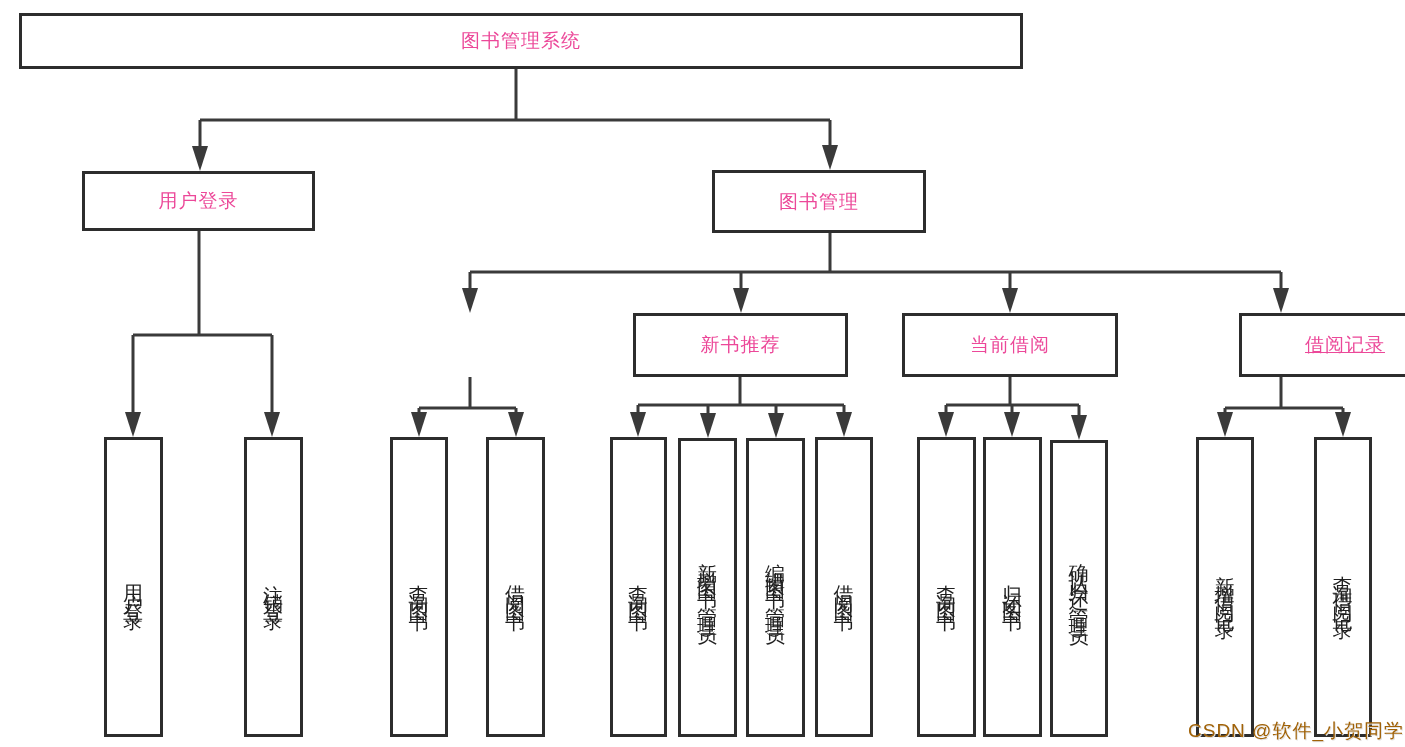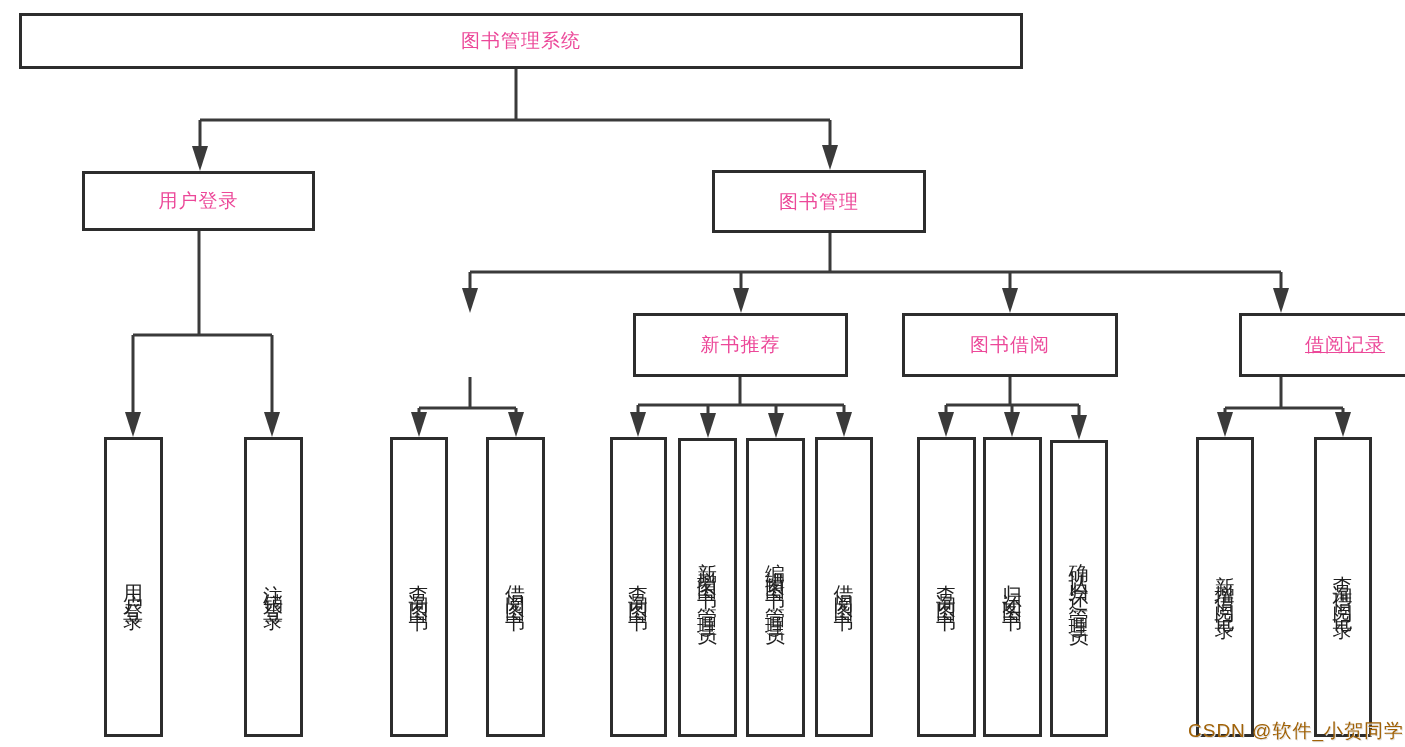--- a/index.html
+++ b/index.html
@@ -101,21 +101,21 @@
   <div class="node" style="left:712px;top:170px;width:214px;height:63px;">
     <span>图书管理</span>
   </div>
 
 
   <div class="node" style="left:633px;top:313px;width:215px;height:64px;">
     <span>新书推荐</span>
   </div>
 
   <div class="node" style="left:902px;top:313px;width:216px;height:64px;">
-    <span>图书借阅</span>
+    <span>当前借阅</span>
   </div>
 
   <div class="node" style="left:1239px;top:313px;width:212px;height:64px;text-decoration:underline;">
     <span>借阅记录</span>
   </div>
 
   <div class="leaf" style="left:104px;top:437px;width:59px;height:300px;">
     <span class="vtext">用户登录</span>
   </div>
   <div class="leaf" style="left:244px;top:437px;width:59px;height:300px;">

